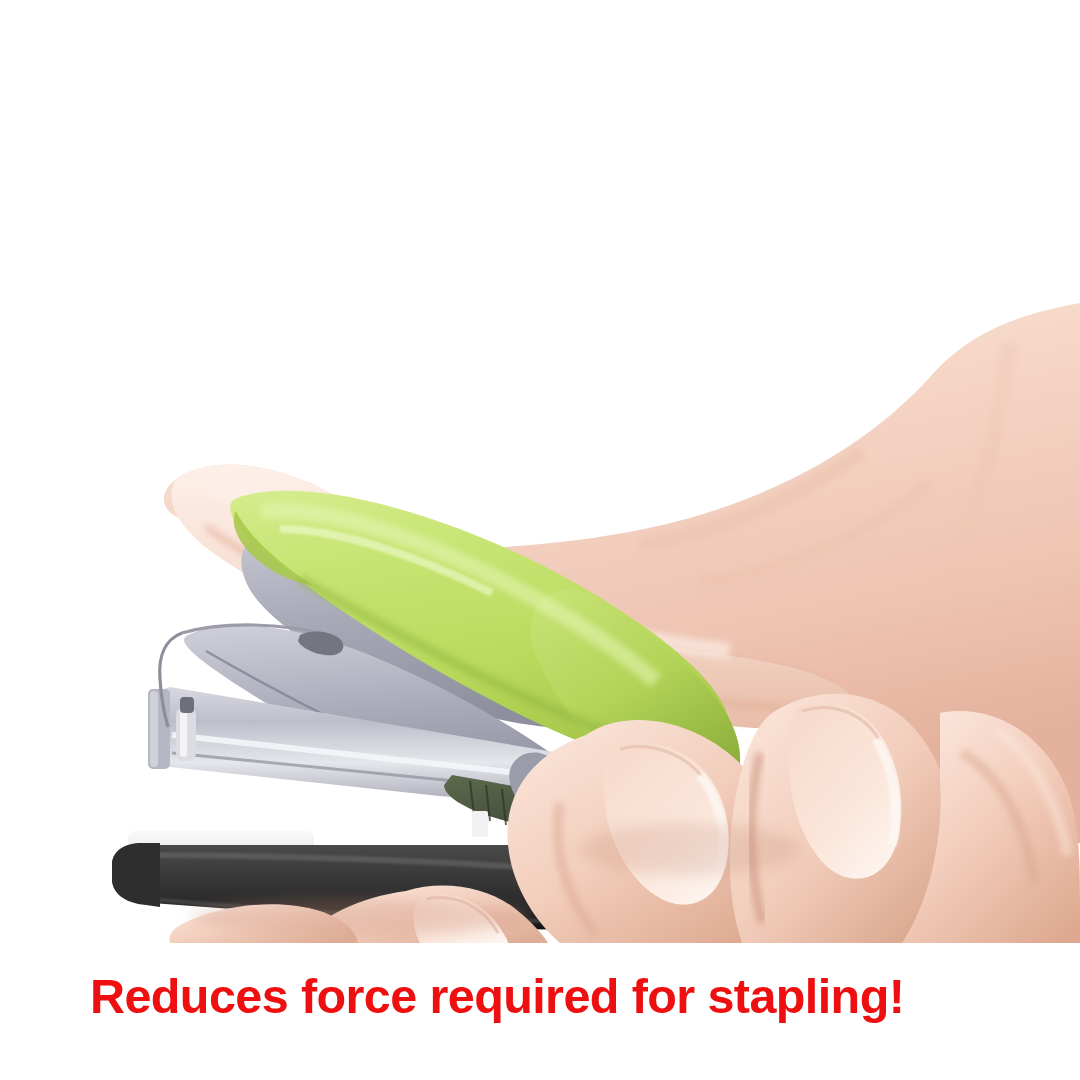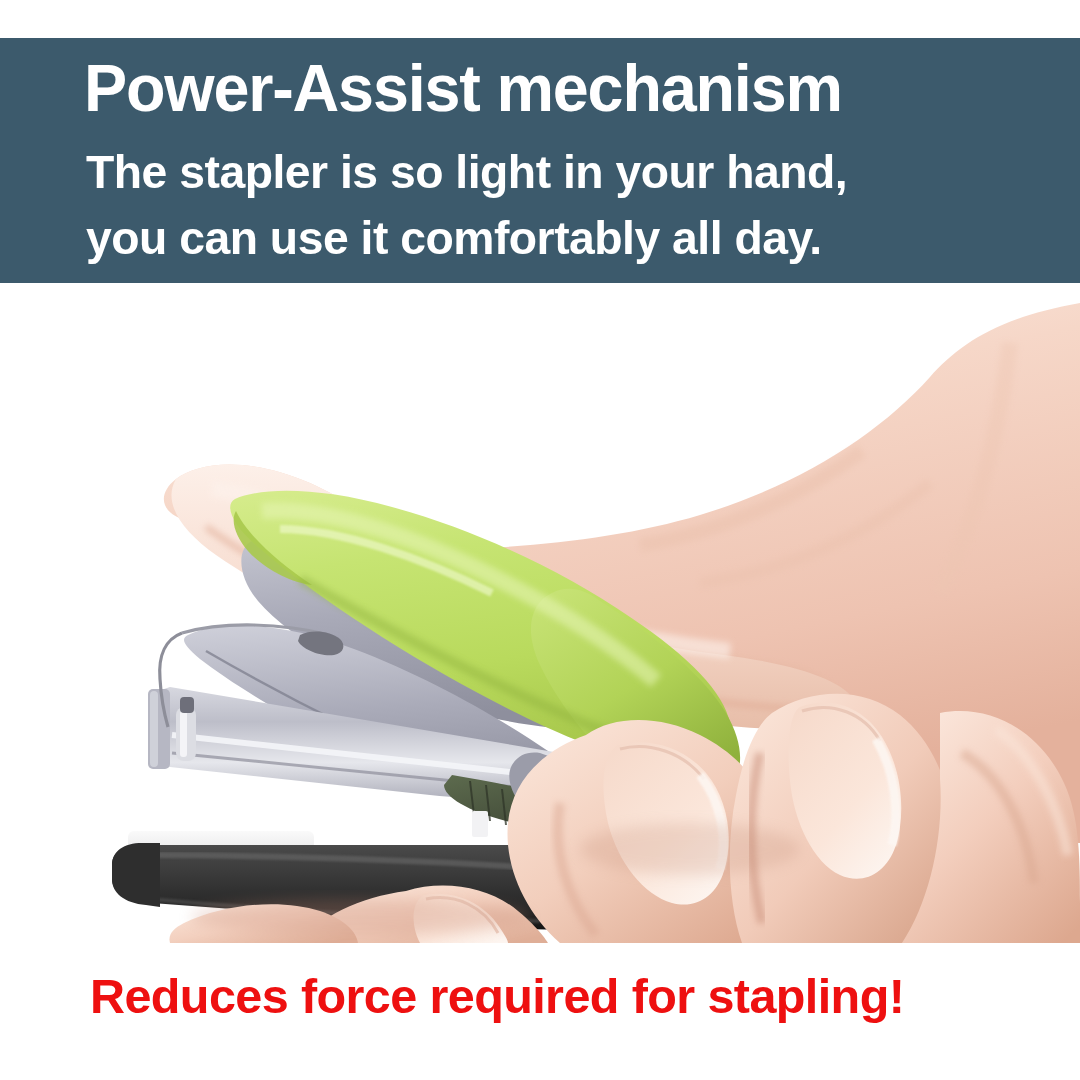--- a/index.html
+++ b/index.html
@@ -92,27 +92,20 @@
     white-space: nowrap;
     transform: scaleX(0.99);
     transform-origin: left center;
   }
 </style>
 </head>
 <body>
 
 <div id="page">
 
-  <div class="header-band">
-    <div class="header-title">Power-Assist mechanism</div>
-    <div class="header-sub">
-      <span class="sub-line">The stapler is so light in your hand,</span>
-      <span class="sub-line">you can use it comfortably all day.</span>
-    </div>
-  </div>
 
   <div class="photo-stage">
     <svg class="photo-svg" viewBox="0 0 1080 660" xmlns="http://www.w3.org/2000/svg">
       <defs>
 
         <linearGradient id="gSkinBack" x1="0" y1="0" x2="0.35" y2="1">
           <stop offset="0%" stop-color="#fdeee7"></stop>
           <stop offset="35%" stop-color="#f6d7c8"></stop>
           <stop offset="75%" stop-color="#eec3b1"></stop>
           <stop offset="100%" stop-color="#e4b19c"></stop>

